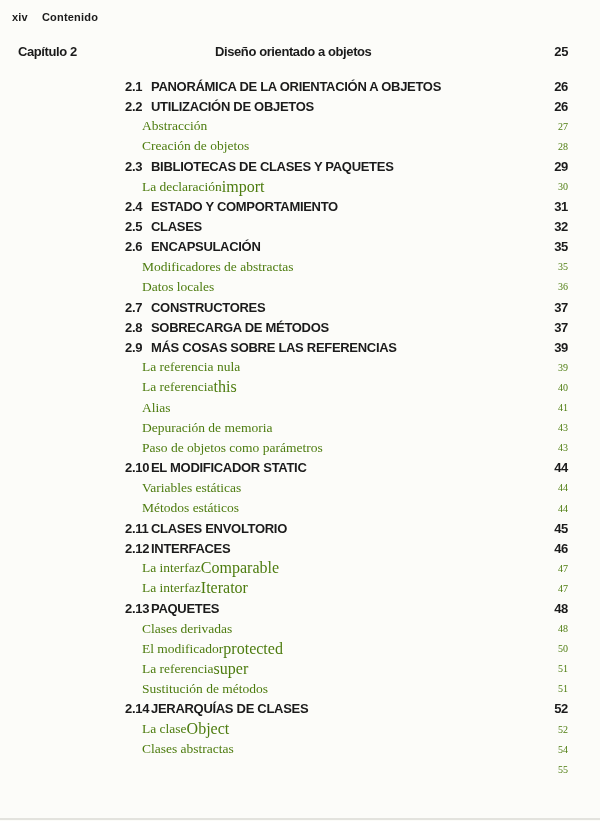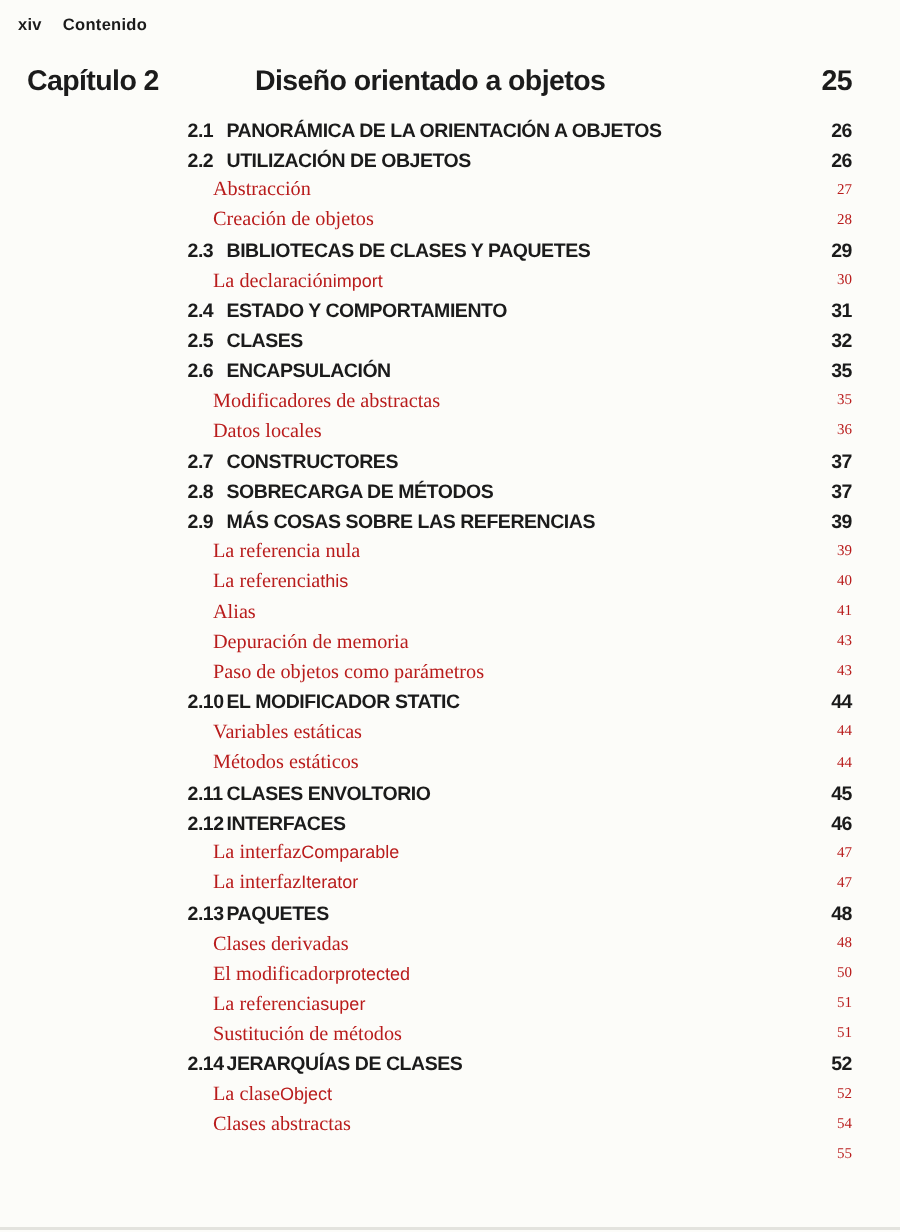--- a/index.html
+++ b/index.html
@@ -18,21 +18,21 @@
   
   .running-header {
     position: absolute; top: 11px; left: 12px;
     font-size: 11px; font-weight: 700; letter-spacing: 0.2px;
   }
   .running-header .folio { margin-right: 14px; }
   
   .chapter-row {
     position: absolute; top: 44px; left: 18px; width: 550px;
     display: flex; align-items: baseline;
-    font-weight: 700; font-size: 19px; letter-spacing: -0.4px;
+    font-weight: 700; font-size: 13px; letter-spacing: -0.4px; gap: 45px;
   }
   .chapter-label { width: 104px; flex: 0 0 104px; }
   .chapter-title { flex: 1 1 auto; margin-left: 48px; }
   .chapter-page { flex: 0 0 auto; }
   
   .toc {
     position: absolute; top: 76px; left: 18px; width: 550px;
   }
   .toc-row {
     display: flex; align-items: center;
@@ -48,31 +48,31 @@
   .toc-row.section .num {
     flex: 0 0 auto; min-width: 26px; display: inline-block;
   }
   .toc-row.section .pg {
     font-weight: 700; font-size: 13px;
   }
   
   .toc-row.sub {
     padding-left: 124px;
     font-family: "Liberation Serif", serif;
-    font-size: 13.5px; font-weight: 400; color: #b91c1c;
+    font-size: 13.5px; font-weight: 400; color: #4d7c0f;
     letter-spacing: 0;
     text-align: right;
   }
   .toc-row.sub .pg {
     font-family: "Liberation Serif", serif;
     font-size: 10px;
   }
   .code {
-    font-family: Liberation Sans, sans-serif;
-    font-size: 12px; letter-spacing: 0;
+    font-family: Liberation Serif, serif;
+    font-size: 16px; letter-spacing: 0;
   }
 </style>
 </head>
 <body>
 
 <div class="running-header">
   <span class="folio">xiv</span><span>Contenido</span>
 </div>
 
 <div class="chapter-row">

